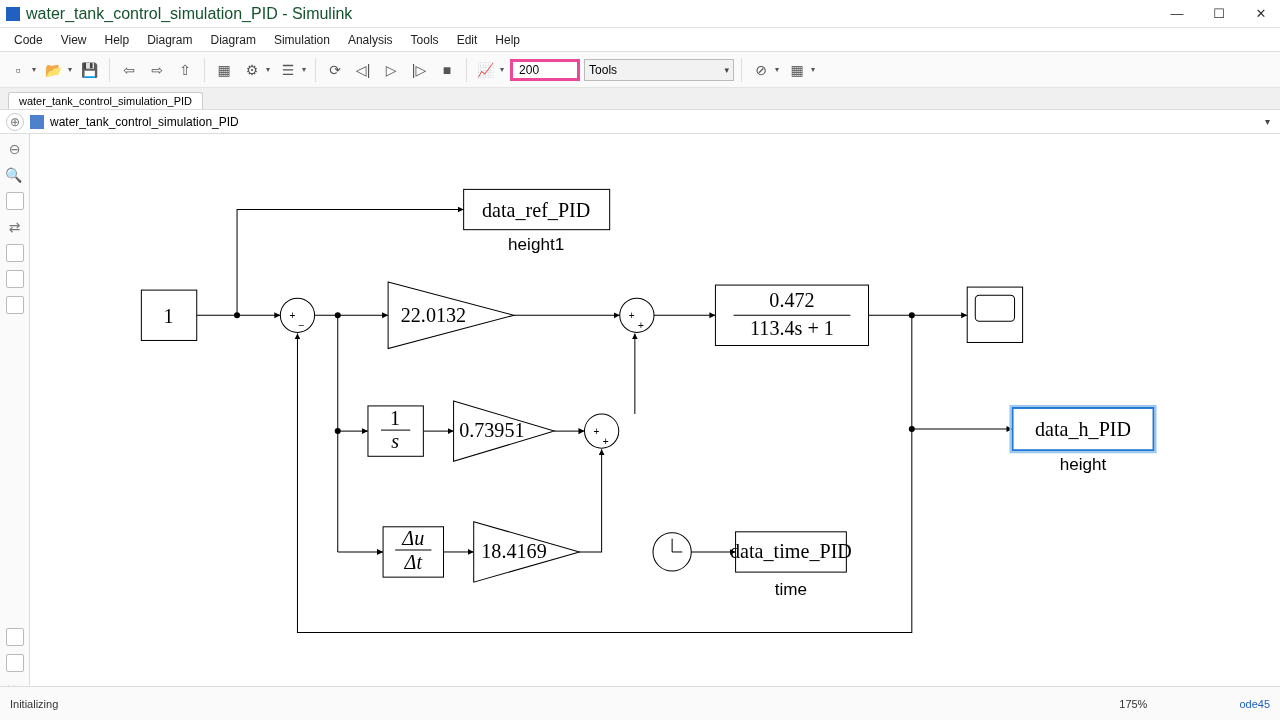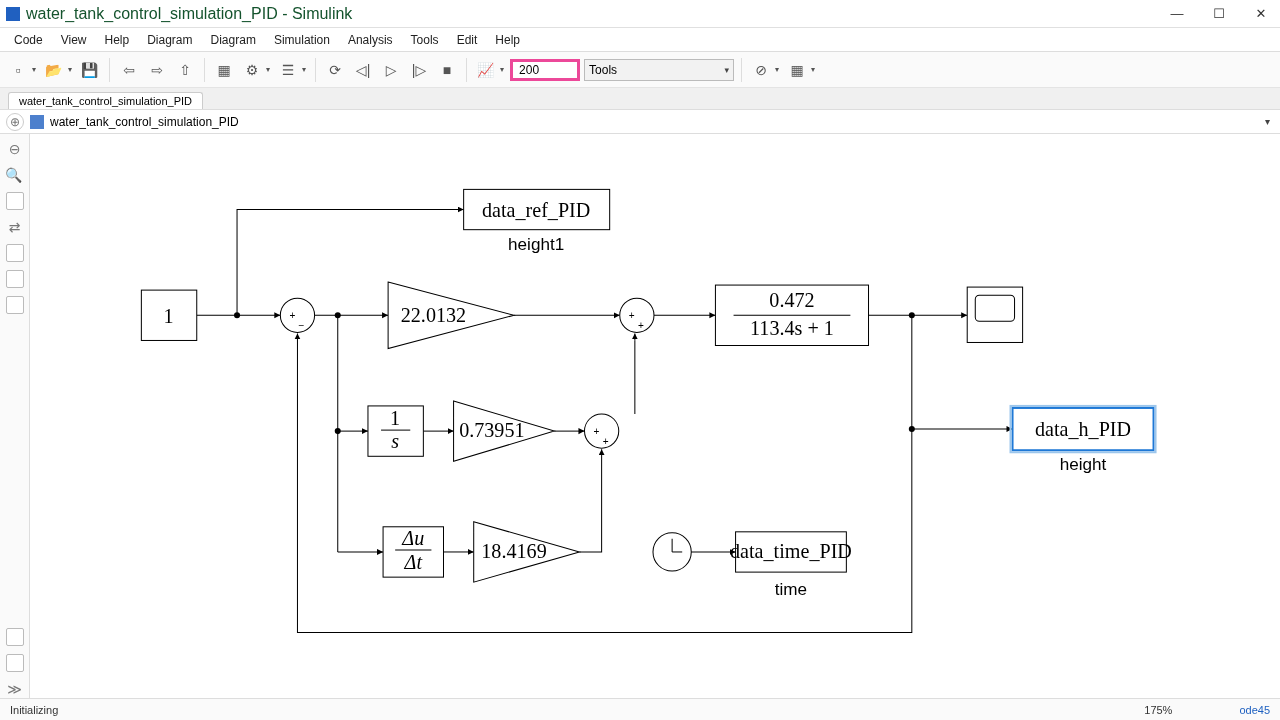--- a/index.html
+++ b/index.html
@@ -43,21 +43,21 @@
 
   .canvas { position:absolute; left:30px; right:0; top:0; bottom:0; background:#fff; }
   svg.diagram { position:absolute; left:0; top:0; width:100%; height:100%; }
 
   .blocktext { font-family: "Times New Roman", serif; font-size:20px; }
   .labeltext { font-family: "Segoe UI", sans-serif; font-size:17px; fill:#000; }
   .frac-num { font-family:"Times New Roman", serif; font-size:20px; fill:#000; }
   .frac-den { font-family:"Times New Roman", serif; font-size:20px; fill:#000; font-style:normal; }
 
   
-  .statusbar { position:absolute; left:0; right:0; bottom:0; height:22px; border-top:1px solid #ddd; background:#fafafa; display:flex; align-items:center; padding:0 10px; font-size:11px; color:#333; }
+  .statusbar { position:absolute; left:0; right:0; bottom:0; height:34px; border-top:1px solid #ddd; background:#fafafa; display:flex; align-items:center; padding:0 10px; font-size:11px; color:#333; }
   .statusbar .spacer { flex:1; }
 </style>
 </head>
 <body>
 
 <div class="titlebar">
   <span class="icon"></span>
   <span class="title">water_tank_control_simulation_PID - Simulink</span>
   <div class="winbtns">
     <div class="winbtn">—</div>
@@ -282,15 +282,15 @@
         <text x="745" y="458" text-anchor="middle" class="labeltext">time</text>
       </g>
 
     </svg>
   </div>
 </div>
 
 <div class="statusbar">
   <span>Initializing</span>
   <span class="spacer"></span>
-  <span style="margin-right:67px;">175%</span>
+  <span style="margin-right:92px;">175%</span>
   <span style="color:#1e60c0;">ode45</span>
 </div>
 
 </body></html>

